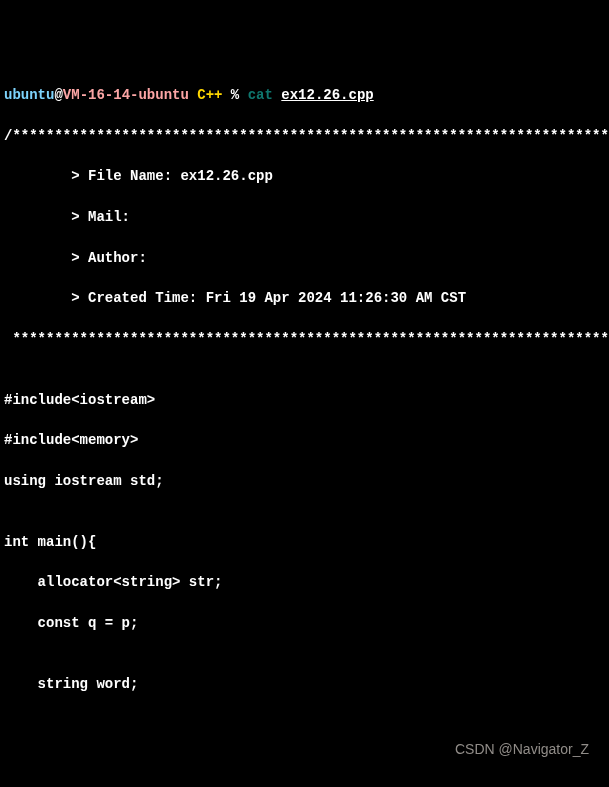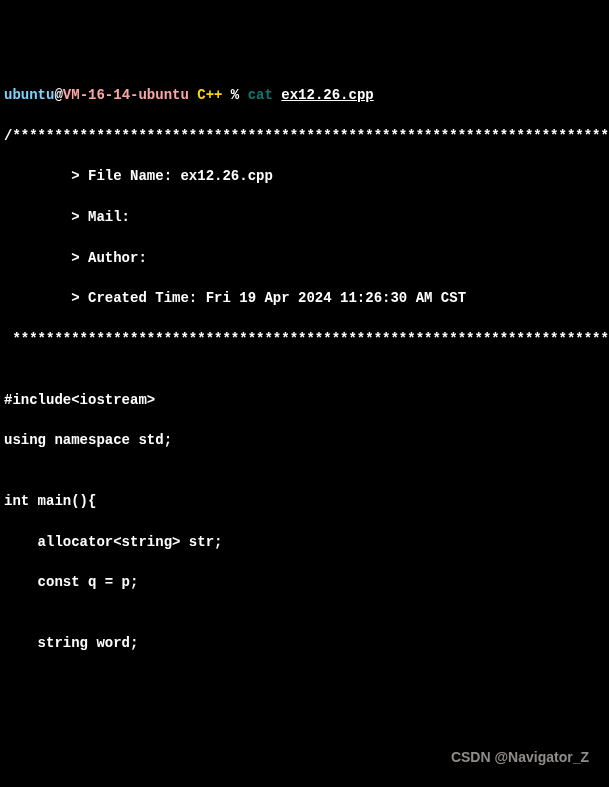--- a/index.html
+++ b/index.html
@@ -27,44 +27,45 @@
     .green { color: #0f766e; }
     .term-line {
       white-space: pre;
       font-weight: bold;
     }
     .underline {
       text-decoration: underline;
     }
     .watermark {
       position: absolute;
-      bottom: 20px;
+      bottom: 28px;
       right: 20px;
       color: #aaa5a0;
       font-family: sans-serif;
-      font-weight: bold;
+      font-weight: normal;
       font-size: 14px;
       opacity: 0.85;
     }
   </style>
 </head>
 <body>
 
 
 <div>
 <div class="term-line"><span class="red">ubuntu</span><span class="white">@</span><span class="lightblue">VM-16-14-ubuntu</span><span class="yellow"> C++</span><span class="white"> %</span><span class="green"> cat </span><span class="white underline">ex12.26.cpp</span></div>
 <div class="term-line">/*************************************************************************</div>
 <div class="term-line">        &gt; File Name: ex12.26.cpp</div>
 <div class="term-line">        &gt; Mail: </div>
 <div class="term-line">        &gt; Author: </div>
 <div class="term-line">        &gt; Created Time: Fri 19 Apr 2024 11:26:30 AM CST</div>
 <div class="term-line"> ************************************************************************/</div>
 <div class="term-line"></div>
 <div class="term-line">#include&lt;iostream&gt;</div>
-<div class="term-line">using namespace std;</div>
+<div class="term-line">#include&lt;memory&gt;</div>
+<div class="term-line">using iostream std;</div>
 <div class="term-line"></div>
 <div class="term-line">int main(){</div>
 <div class="term-line">    allocator&lt;string&gt; str;</div>
 <div class="term-line">    const q = p;</div>
 <div class="term-line"></div>
 <div class="term-line">    string word;</div>
 
 
 
 

